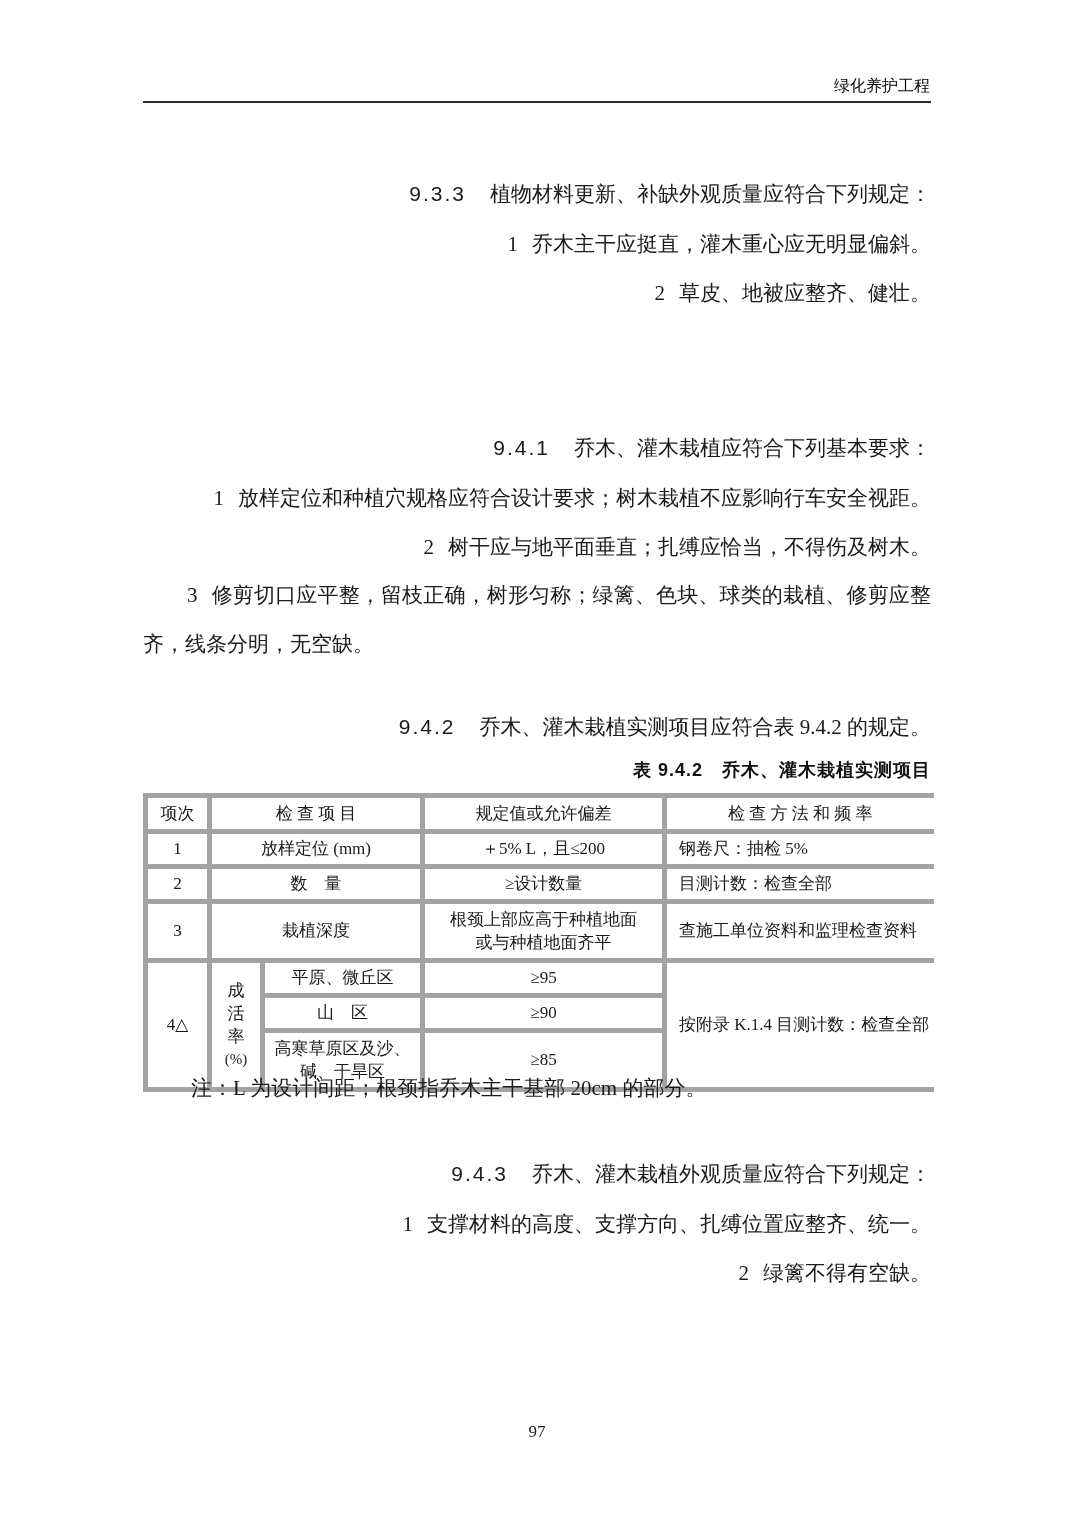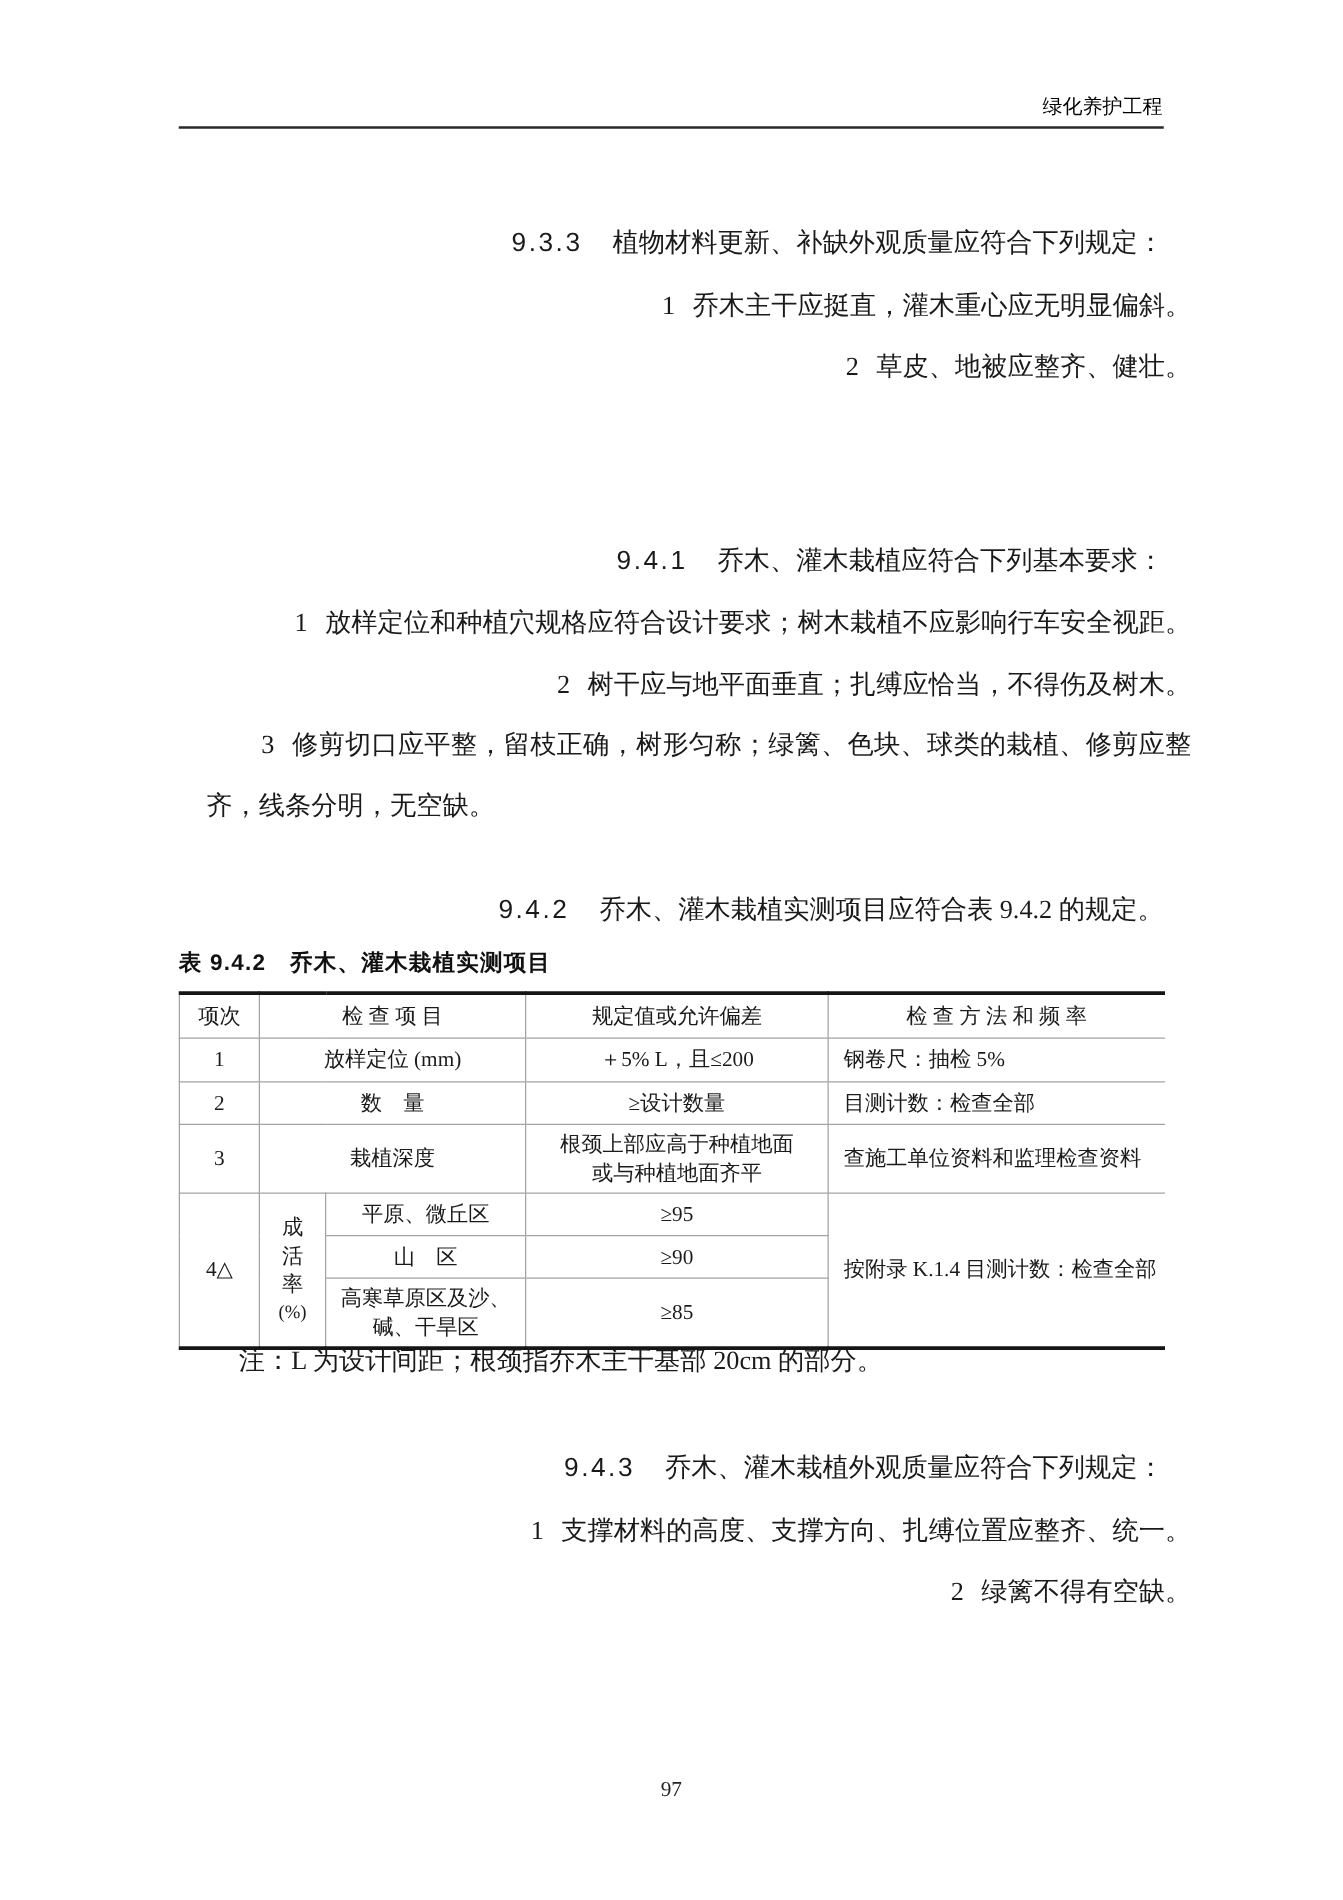--- a/index.html
+++ b/index.html
@@ -15,48 +15,48 @@
   }
   .head-rule{
     position:absolute;top:101px;left:143px;width:788px;height:2px;
     background:#2a2a2a;
   }
   .para{
     position:absolute;left:143px;width:788px;
     font-size:21px;line-height:30px;margin:0;text-align:right;
   }
   .clause{text-indent:23px;}
-  .item{text-indent:44px;margin-left:22px;}
+  .item{text-indent:44px;}
   .wrap2{line-height:49px;text-align:justify;}
   .cnum{
     font-family:"Liberation Sans","DejaVu Sans",sans-serif;
     letter-spacing:2px;margin-right:24px;
   }
   .inum{margin-right:14px;}
   .sec-heading{
     position:absolute;left:148px;width:780px;margin:0;
     font-family:"Liberation Sans","DejaVu Sans",sans-serif;
     font-weight:700;font-size:23px;line-height:30px;color:#111;
   }
   .sec-num{letter-spacing:3px;margin-right:26px;font-weight:700;}
   .table-title{
-    position:absolute;left:143px;width:788px;text-align:left;
+    position:absolute;left:143px;width:788px;text-align:right;
     font-family:"Liberation Sans","DejaVu Sans",sans-serif;
     font-weight:700;font-size:18px;line-height:24px;color:#111;
     top:758px;letter-spacing:1px;
   }
   table.spec-table{
     position:absolute;left:143px;top:793px;width:788px;
     border-collapse:collapse;table-layout:fixed;
     font-size:17px;color:#1a1a1a;
     border-top:3px solid #151515;border-bottom:3px solid #151515;
     border-left:1px solid #333;border-right:0;
   }
   .spec-table th,.spec-table td{
-    border:1px solid #a3a3a3;padding:4px 4px;
+    border:5px solid #a3a3a3;padding:4px 4px;
     text-align:center;vertical-align:middle;
     font-weight:normal;line-height:22px;
     overflow:hidden;
   }
   .spec-table .last{border-right:0;}
   .spec-table .method{text-align:left;padding-left:12px;}
   .h36{height:36px;} .h35{height:35px;} .h34{height:34px;}
   .h52{height:52px;} .h50{height:50px;}
   .twolines div{line-height:23px;}
   .vert{

